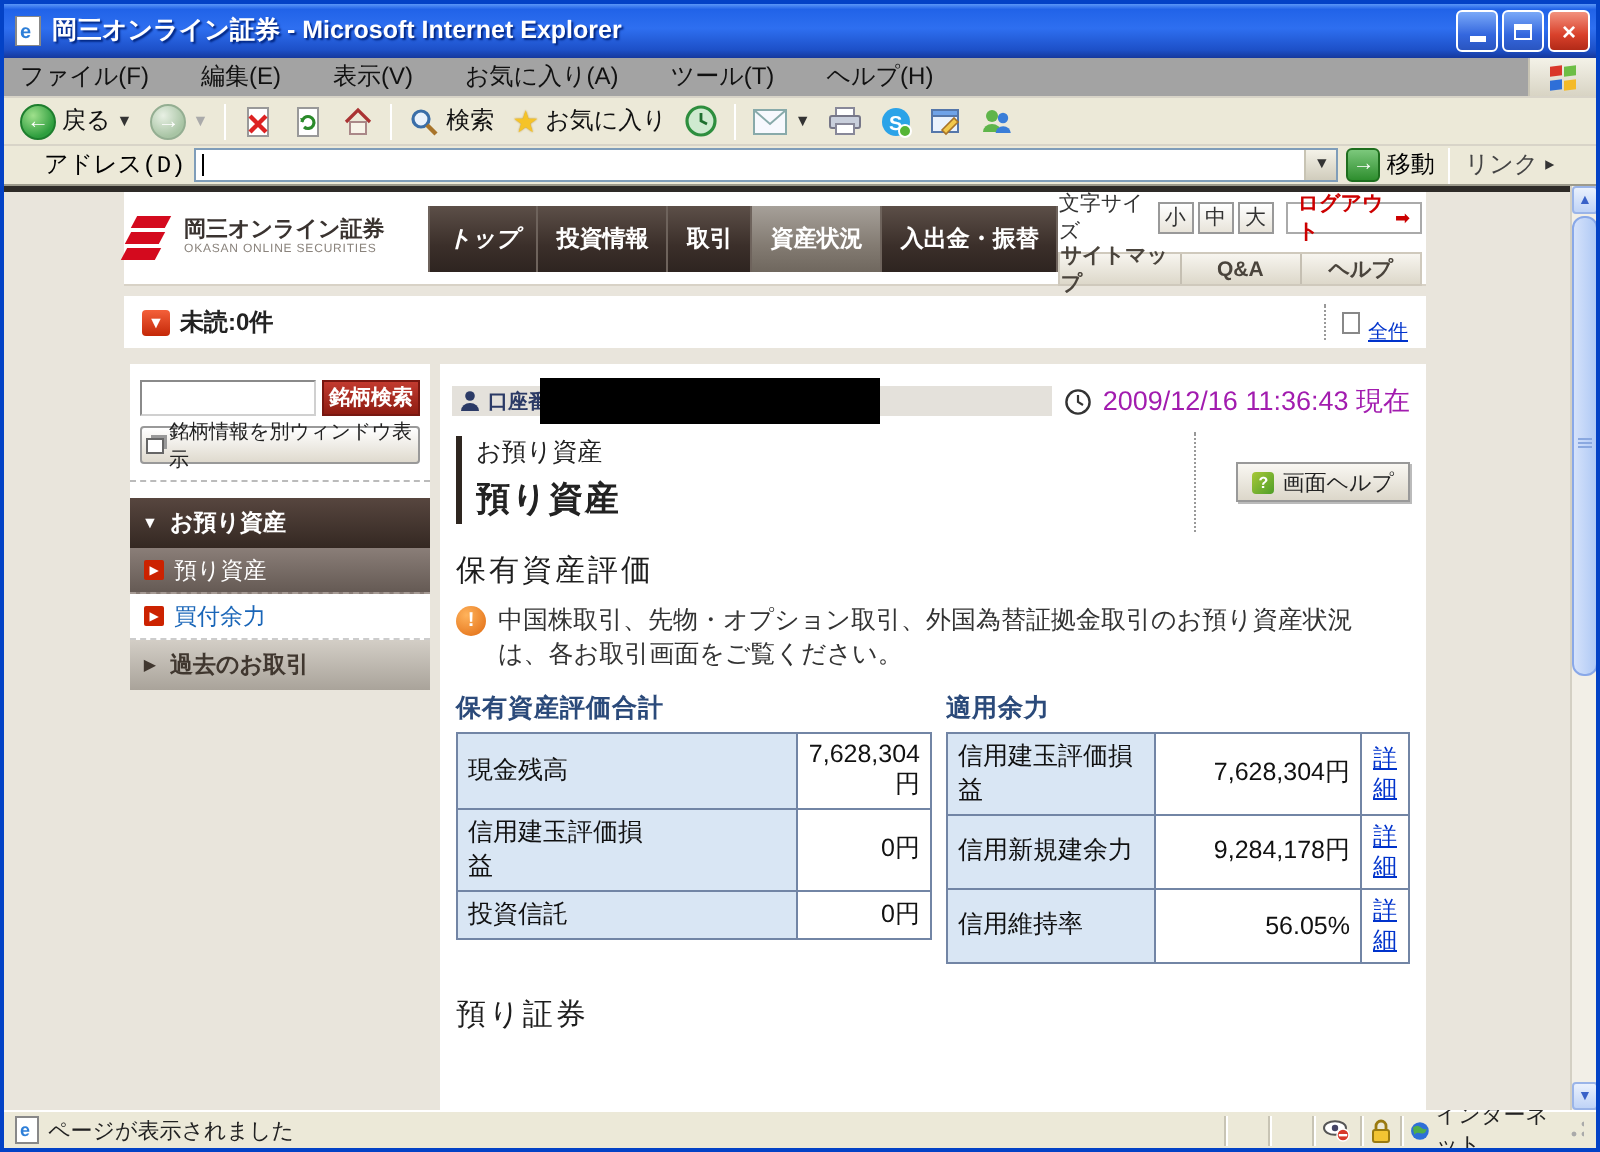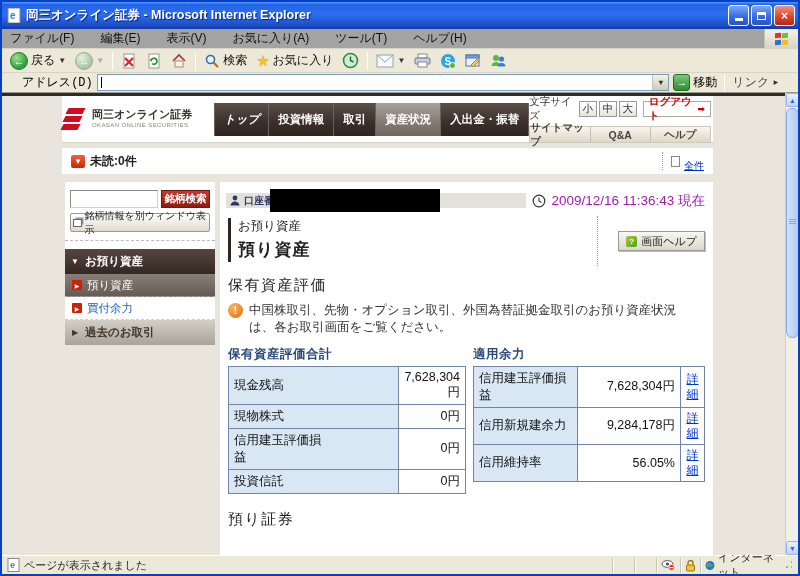--- a/index.html
+++ b/index.html
@@ -419,24 +419,20 @@
           <div class="tables">
             <div class="tblw1">
               <div class="tbl-title">保有資産評価合計</div>
               <table>
                 <tbody>
                     <tr>
                   <td class="lbl">現金残高</td>
                   <td class="val">7,628,304円</td>
                 </tr>
                 <tr>
-                  <td class="lbl">現物株式</td>
-                  <td class="val">0円</td>
-                </tr>
-                <tr>
                   <td class="lbl"><span class="wrapcell">信用建玉評価損益</span></td>
                   <td class="val">0円</td>
                 </tr>
                 <tr>
                   <td class="lbl">投資信託</td>
                   <td class="val">0円</td>
                 </tr>
               </tbody>
                 </table>
             </div>

